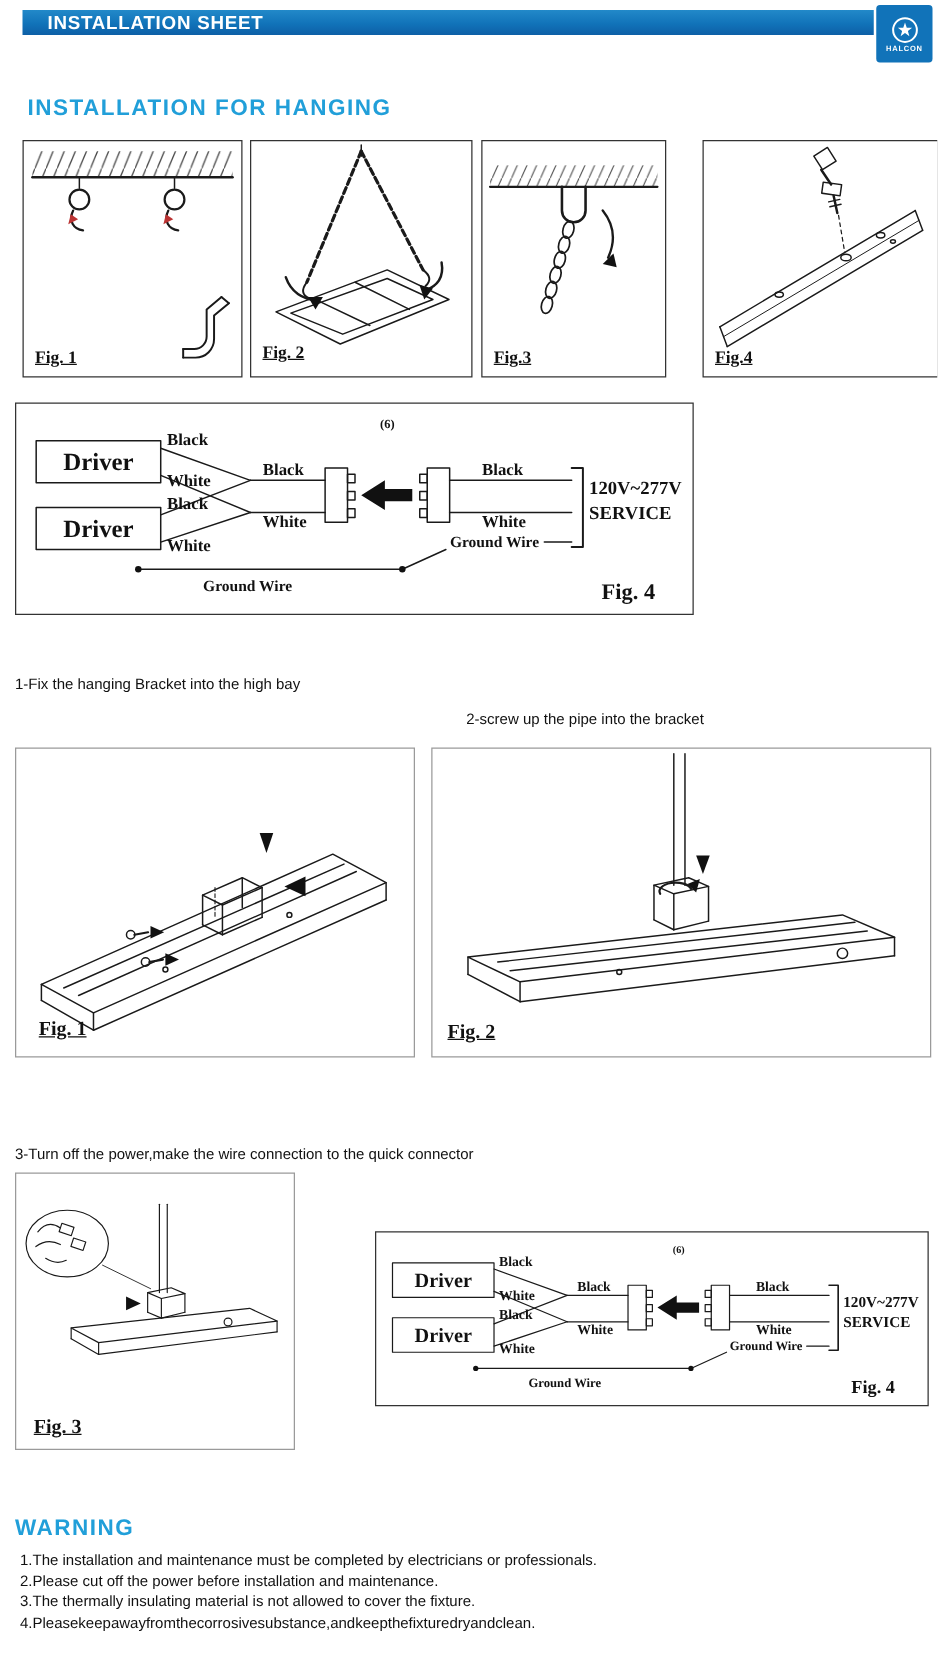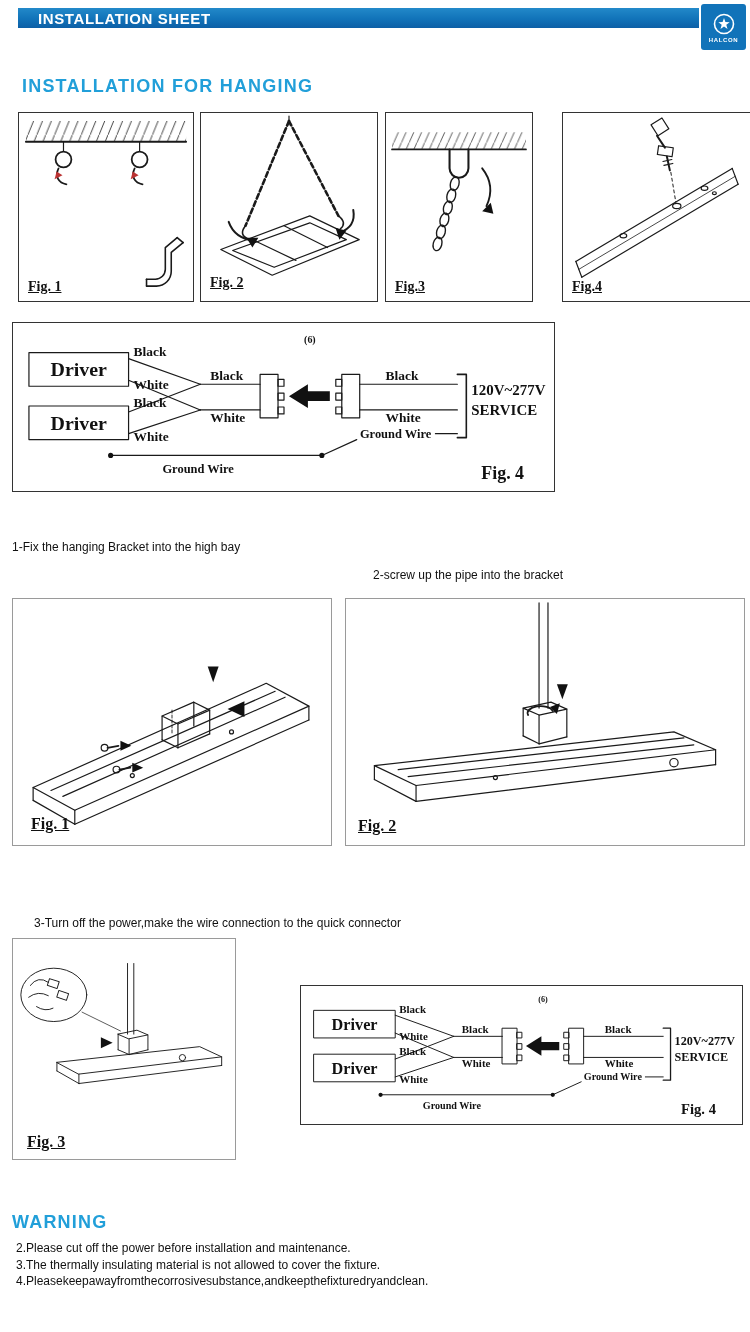--- a/index.html
+++ b/index.html
@@ -288,21 +288,21 @@
           <line x1="52" y1="172" x2="340" y2="140"></line>
           <line x1="62" y1="179" x2="350" y2="147"></line>
           <circle cx="330" cy="165" r="4.2"></circle>
           <circle cx="150" cy="180" r="2"></circle>
         </g>
       </g>
     </svg>
     <div class="fig-label fig-label-lg" style="left:12px; bottom:10px;">Fig. 2</div>
   </div>
 
-  <div class="abs step-text" style="left:12px; top:916px;margin-left:22px;">3-Turn off the power,make the wire connection to the quick connector</div>
+  <div class="abs step-text" style="left:12px; top:916px;">3-Turn off the power,make the wire connection to the quick connector</div>
 
   <div class="abs fig-box-light" style="left:12px; top:938px; width:224px; height:222px;">
     <svg viewBox="0 0 283 222">
       <g class="line-art">
         <g>
           <ellipse cx="52" cy="42" rx="42" ry="34"></ellipse>
           <path d="M22 30 q10 -13 23 -4"></path>
           <path d="M20 45 q12 -9 25 -2"></path>
           <rect x="45" y="23" width="13" height="9" transform="rotate(18 51 27)"></rect>
           <rect x="57" y="38" width="13" height="9" transform="rotate(18 63 42)"></rect>
@@ -383,18 +383,19 @@
       <text x="150" y="152" font-size="12.5">Ground Wire</text>
       <text x="460" y="73" font-size="15">120V~277V</text>
       <text x="460" y="93" font-size="15">SERVICE</text>
       <text x="468" y="158" font-size="18">Fig. 4</text>
       <text x="298" y="20" font-size="10" text-anchor="middle">(6)</text>
     </svg>
   </div>
 
   <div class="abs section-heading" style="left:12px; top:1212px;">WARNING</div>
   <div class="abs" style="left:16px; top:1240px; width:720px;">
+    <div class="warning-item">1.The installation and maintenance must be completed by electricians or professionals.</div>
     <div class="warning-item">2.Please cut off the power before installation and maintenance.</div>
     <div class="warning-item">3.The thermally insulating material is not allowed to cover the fixture.</div>
     <div class="warning-item">4.Pleasekeepawayfromthecorrosivesubstance,andkeepthefixturedryandclean.</div>
   </div>
 
 </div>
 
 </body></html>

